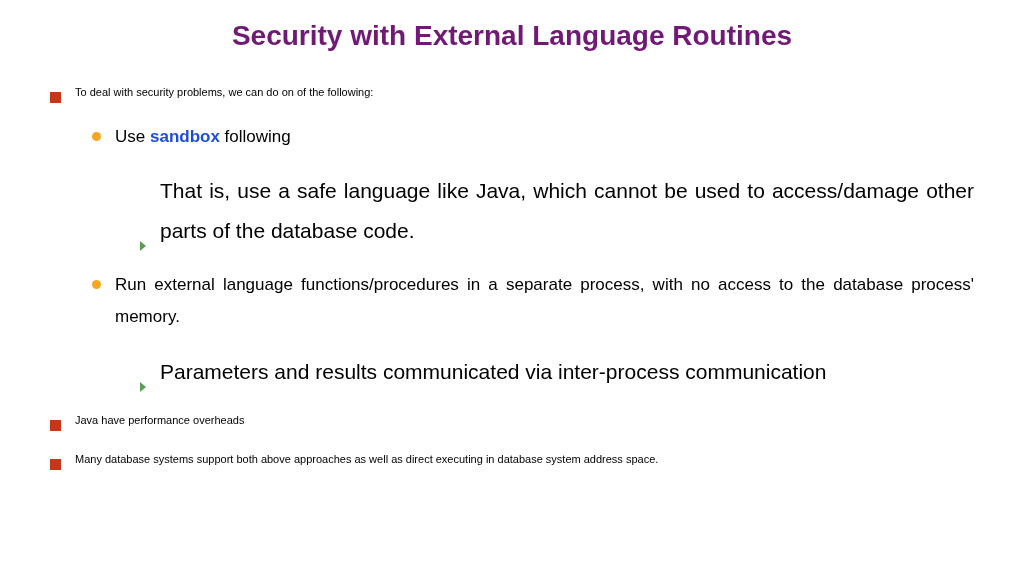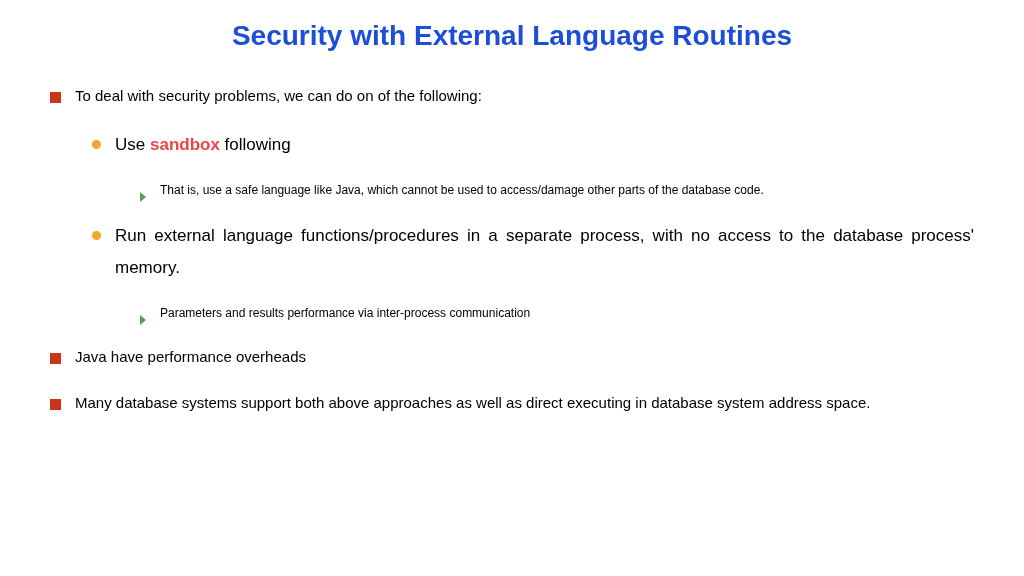--- a/index.html
+++ b/index.html
@@ -6,47 +6,47 @@
     body {
       width: 1024px;
       height: 576px;
       background: #fff;
       font-family: Arial, Helvetica, sans-serif;
       padding: 20px 50px;
       color: #000;
     }
     .title {
       text-align: center;
-      color: #1d4ed8;
+      color: #701a75;
       font-size: 28px;
       font-weight: bold;
       margin-bottom: 30px;
     }
     .bullet-l1 {
       display: flex;
       align-items: flex-start;
       margin-bottom: 18px;
       line-height: 1.9;
-      font-size: 15px;
+      font-size: 11px;
     }
     .bullet-l2 {
       display: flex;
       align-items: flex-start;
       margin-bottom: 18px;
       margin-left: 42px;
       line-height: 1.9;
       font-size: 17px;
     }
     .bullet-l3 {
       display: flex;
       align-items: flex-end;
       margin-bottom: 18px;
       margin-left: 88px;
       line-height: 1.9;
-      font-size: 12px;
+      font-size: 21px;
     }
     .marker-square {
       width: 11px;
       height: 11px;
       background: #c8361a;
       flex-shrink: 0;
       margin-top: 10px;
       margin-right: 14px;
     }
     .marker-circle {
@@ -63,21 +63,21 @@
       height: 0;
       border-top: 5px solid transparent;
       border-bottom: 5px solid transparent;
       border-left: 6px solid #5a9e55;
       flex-shrink: 0;
       margin-top: 11px;
       margin-right: 14px;
       margin-left: 2px;
     }
     .text { flex: 1; text-align: justify; }
-    .sandbox { color: #ef4444; font-weight: bold; }
+    .sandbox { color: #1d4ed8; font-weight: bold; }
   </style>
 </head>
 <body>
 
 <h1 class="title">Security with External Language Routines</h1>
 
 <div class="bullet-l1">
   <div class="marker-square"></div>
   <div class="text">To deal with security problems, we can do on of the following:</div>
 </div>
@@ -94,21 +94,21 @@
   <div class="text">That is, use a safe language like Java, which cannot be used to  access/damage other parts of the database code.</div>
 </div>
 
 <div class="bullet-l2">
   <div class="marker-circle"></div>
   <div class="text">Run external language functions/procedures in a separate process, with no access to the database process' memory.</div>
 </div>
 
 <div class="bullet-l3">
   <div class="marker-arrow"></div>
-  <div class="text">Parameters and results performance via inter-process communication</div>
+  <div class="text">Parameters and results communicated via inter-process communication</div>
 </div>
 
 <div class="bullet-l1">
   <div class="marker-square"></div>
   <div class="text">Java have performance overheads</div>
 </div>
 
 <div class="bullet-l1">
   <div class="marker-square"></div>
   <div class="text">Many database systems support both above approaches as well as direct executing in database system address space.</div>

